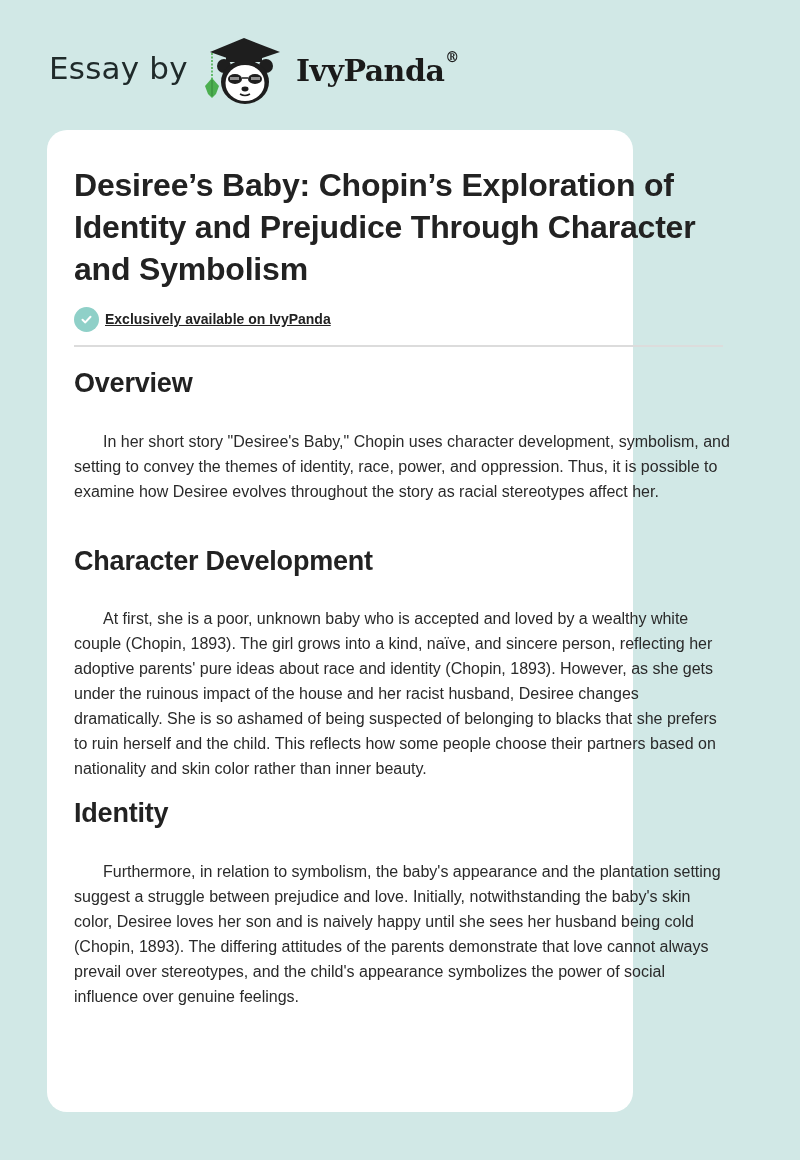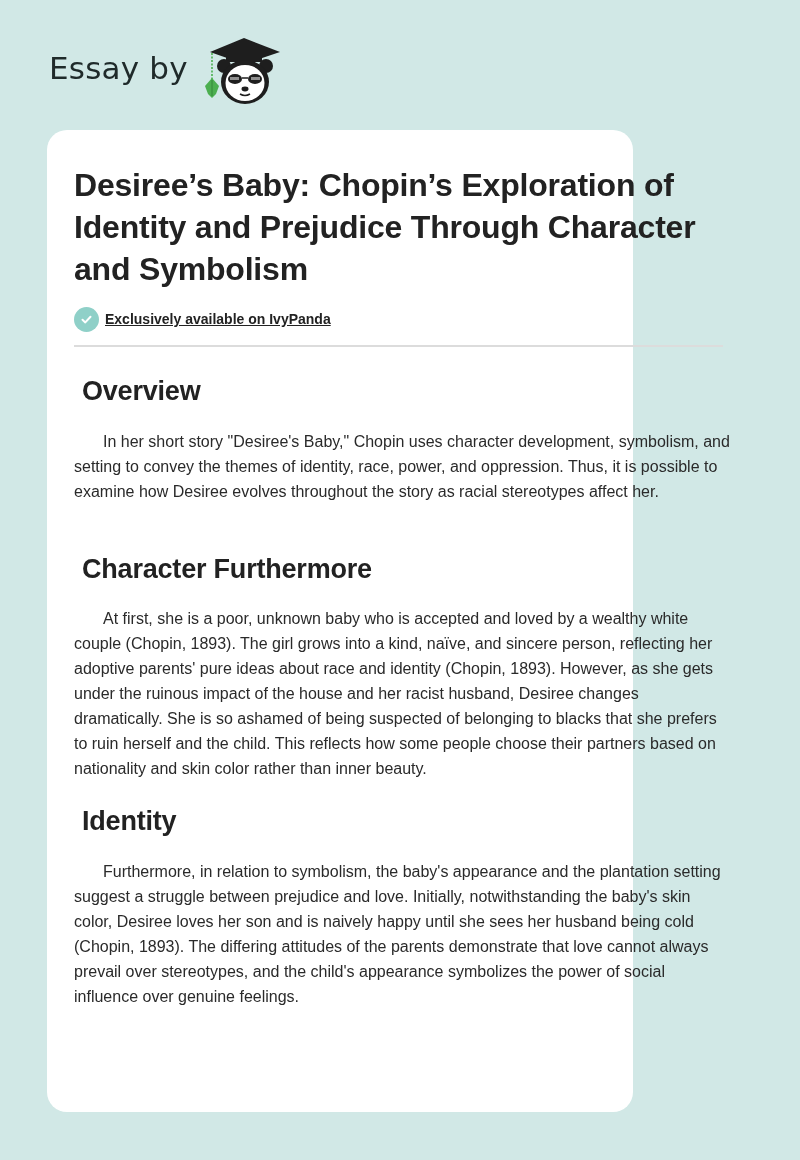--- a/index.html
+++ b/index.html
@@ -35,21 +35,21 @@
     letter-spacing:-0.2px;
   }
   .badge { position:absolute; left:27px; top:176px; height:26px; display:flex; align-items:center; }
   .badge .check {
     width:25px; height:25px; border-radius:50%; background:#8fd0c8;
     display:flex; align-items:center; justify-content:center; margin-right:6px;
   }
   .badge .txt { font-size:14px; font-weight:bold; color:#222;text-decoration:underline; }
   .divider { position:absolute; left:27px; top:215px; width:649px; height:2px; background:#dcdcdc; }
   .h2 {
-    position:absolute; left:27px; margin:8px;
+    position:absolute; left:27px; margin:0;
     font-size:27px; font-weight:bold; color:#222; letter-spacing:-0.2px;
   }
   .para {
     position:absolute; left:27px; width:656px; margin:0;
     font-size:16px; line-height:25px; color:#2a2a2a; text-indent:29px;
   }
 </style>
 </head>
 <body>
 
@@ -72,37 +72,38 @@
 
     <ellipse cx="33" cy="43" rx="7" ry="5" fill="#1e1e1e"></ellipse>
     <ellipse cx="53" cy="43" rx="7" ry="5" fill="#1e1e1e"></ellipse>
     <line x1="40" y1="42" x2="46" y2="42" stroke="#1e1e1e" stroke-width="1.5"></line>
     <rect x="28" y="41" width="9" height="3" fill="#ffffff" opacity="0.5"></rect>
     <rect x="49" y="41" width="9" height="3" fill="#ffffff" opacity="0.5"></rect>
 
     <ellipse cx="43" cy="53" rx="3.5" ry="2.4" fill="#1e1e1e"></ellipse>
     <path d="M38,58 Q43,61 48,58" stroke="#1e1e1e" stroke-width="1.5" fill="none"></path>
   </svg>
+  <span class="brand"><span>IvyPanda</span><sup>®</sup></span>
 </div>
 
 <div class="card">
   <h1 class="title">Desiree’s Baby: Chopin’s Exploration of Identity and Prejudice Through Character and Symbolism</h1>
 
   <div class="badge">
     <span class="check">
       <svg width="13" height="13" viewBox="0 0 13 13">
           <path d="M2.5,6.8 L5.3,9.4 L10.5,3.8" stroke="#ffffff" stroke-width="2" fill="none" stroke-linecap="round" stroke-linejoin="round"></path>
         </svg>
     </span>
     <span class="txt">Exclusively available on IvyPanda</span>
   </div>
 
   <div class="divider"></div>
 
   <h2 class="h2" style="top:238px;">Overview</h2>
   <p class="para" style="top:299px;">In her short story "Desiree's Baby," Chopin uses character development, symbolism, and setting to convey the themes of identity, race, power, and oppression. Thus, it is possible to examine how Desiree evolves throughout the story as racial stereotypes affect her.</p>
 
-  <h2 class="h2" style="top:416px;">Character Furthermore</h2>
+  <h2 class="h2" style="top:416px;">Character Development</h2>
   <p class="para" style="top:476px;">At first, she is a poor, unknown baby who is accepted and loved by a wealthy white couple (Chopin, 1893). The girl grows into a kind, naïve, and sincere person, reflecting her adoptive parents' pure ideas about race and identity (Chopin, 1893). However, as she gets under the ruinous impact of the house and her racist husband, Desiree changes dramatically. She is so ashamed of being suspected of belonging to blacks that she prefers to ruin herself and the child. This reflects how some people choose their partners based on nationality and skin color rather than inner beauty.</p>
 
   <h2 class="h2" style="top:668px;">Identity</h2>
   <p class="para" style="top:729px;">Furthermore, in relation to symbolism, the baby's appearance and the plantation setting suggest a struggle between prejudice and love. Initially, notwithstanding the baby's skin color, Desiree loves her son and is naively happy until she sees her husband being cold (Chopin, 1893). The differing attitudes of the parents demonstrate that love cannot always prevail over stereotypes, and the child's appearance symbolizes the power of social influence over genuine feelings.</p>
 </div>
 
 </body></html>

